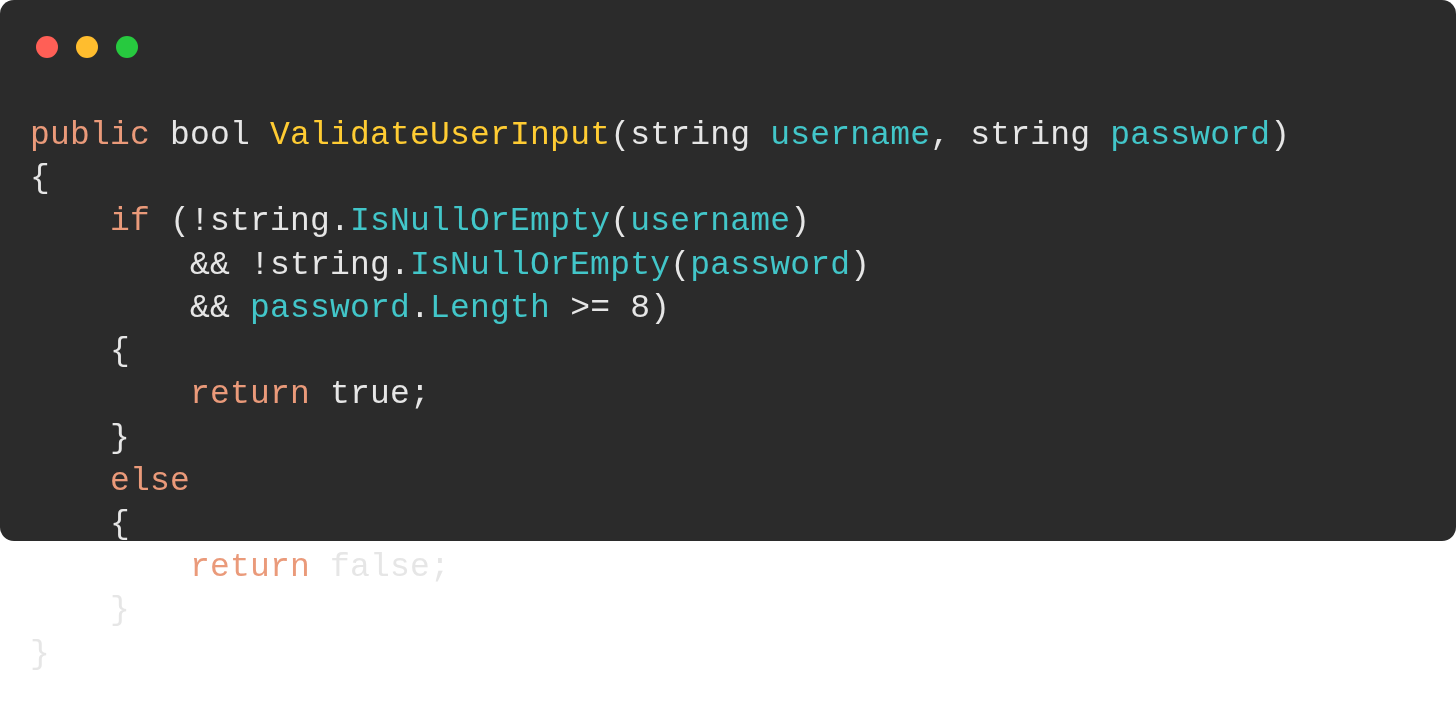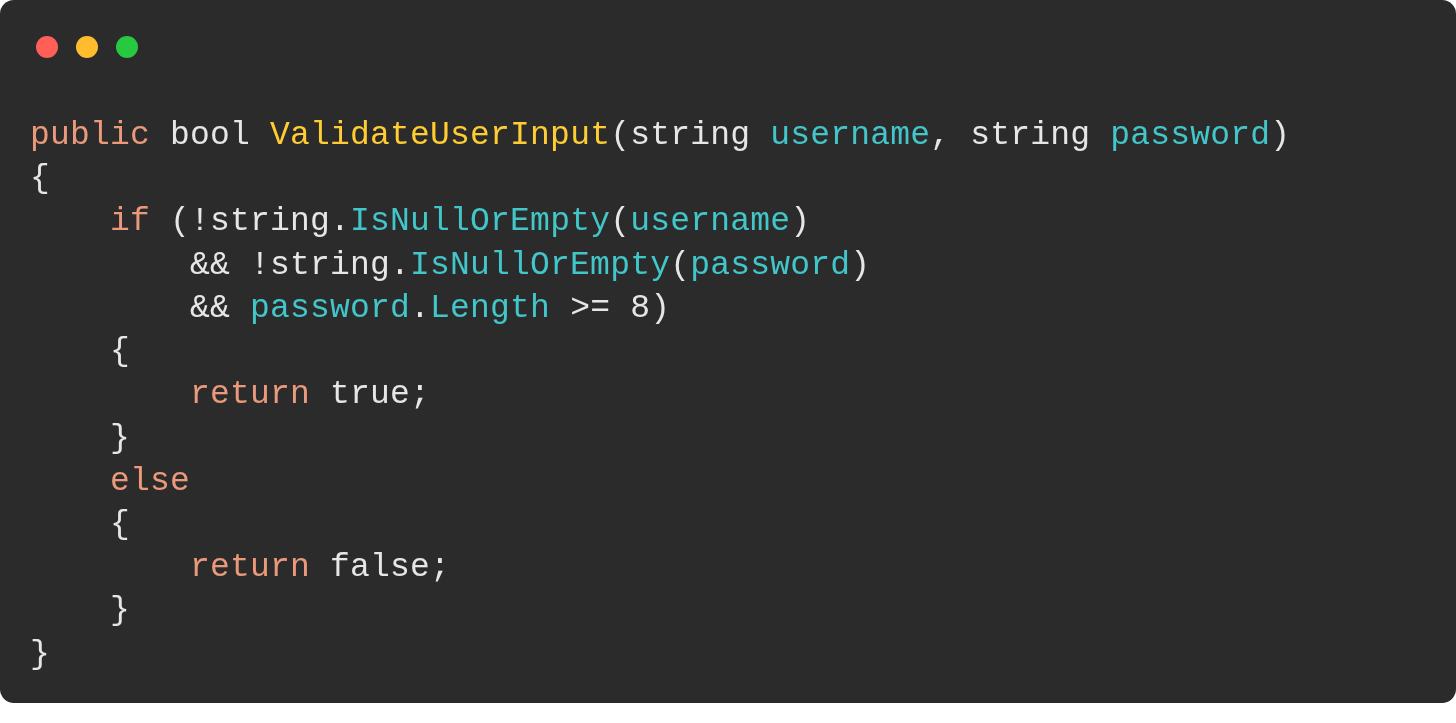--- a/index.html
+++ b/index.html
@@ -6,21 +6,21 @@
     margin: 0;
     padding: 0;
     width: 1456px;
     height: 723px;
     background: #ffffff;
     overflow: hidden;
   }
   .window {
     box-sizing: border-box;
     width: 1456px;
-    height: 703px;
+    height: 541px;
     background: #2b2b2b;
     border-radius: 14px;
     padding: 30px 30px 30px 30px;
     font-family: "SFMono-Regular", "Menlo", "Consolas", "Liberation Mono", monospace;
     position: relative;
   }
   .traffic-lights {
     display: flex;
     gap: 18px;
     margin-bottom: 56px;

